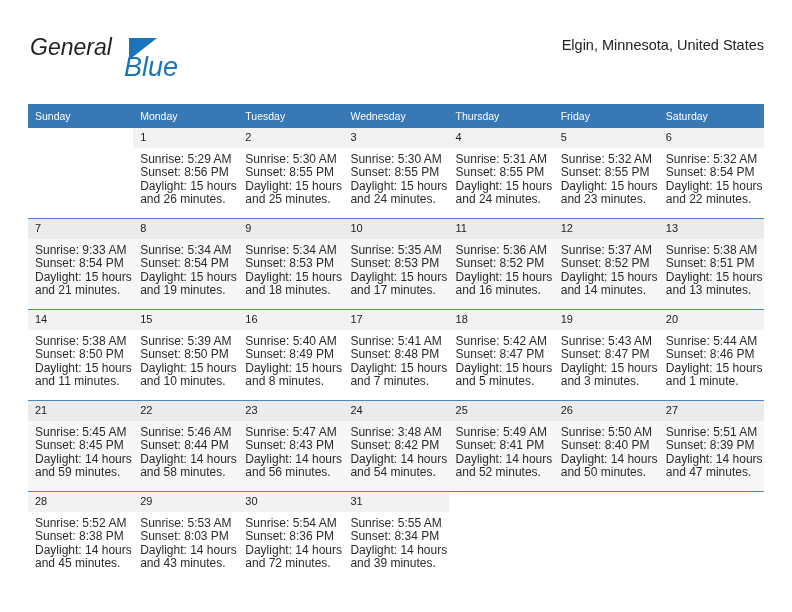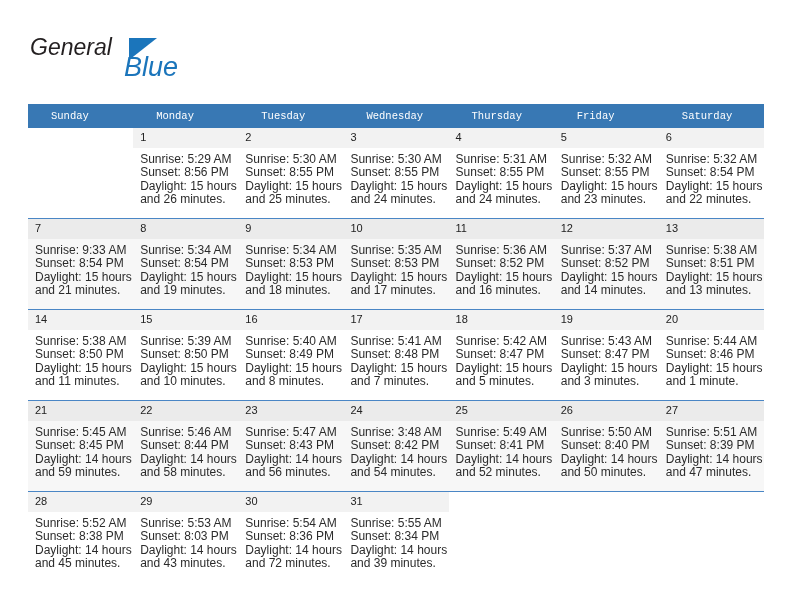--- a/index.html
+++ b/index.html
@@ -94,24 +94,23 @@
     width: 736px;
     border-collapse: collapse;
     table-layout: fixed;
   }
   .calendar th {
     background: #3878b4;
     color: #ffffff;
     font-size: 10.5px;
     font-weight: normal;
     text-align: left;
-    padding: 6px 0 6px 23px;
+    padding: 6px 0 6px 7px;
     border: none;
     height: 10px;
-    font-family: Liberation Mono, monospace;
   }
   .calendar td {
     vertical-align: top;
     padding: 0;
     border: none;
     width: 105.14px;
     height: 90px;
     box-sizing: border-box;
   }
   tr.week {
@@ -160,20 +159,21 @@
 
   <div class="header">
 
     <div class="brand">
       <span class="brand-general">General</span>
       <span class="brand-triangle"></span>
       <span class="brand-blue">Blue</span>
     </div>
 
     <div class="title-block">
+      <h2 class="cal-subtitle">Elgin, Minnesota, United States</h2>
     </div>
   </div>
 
   <table class="calendar">
     <thead>
       <tr>
         <th>Sunday</th>
         <th>Monday</th>
         <th>Tuesday</th>
         <th>Wednesday</th>

